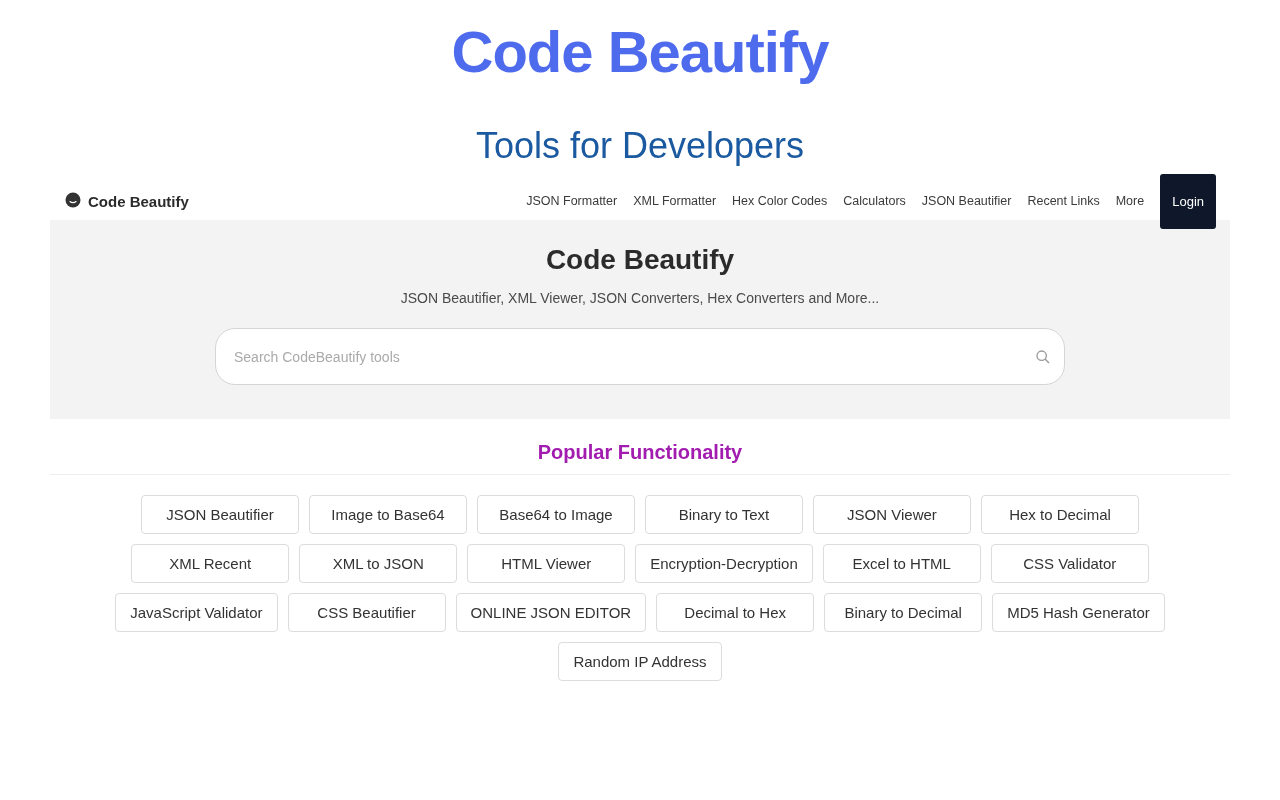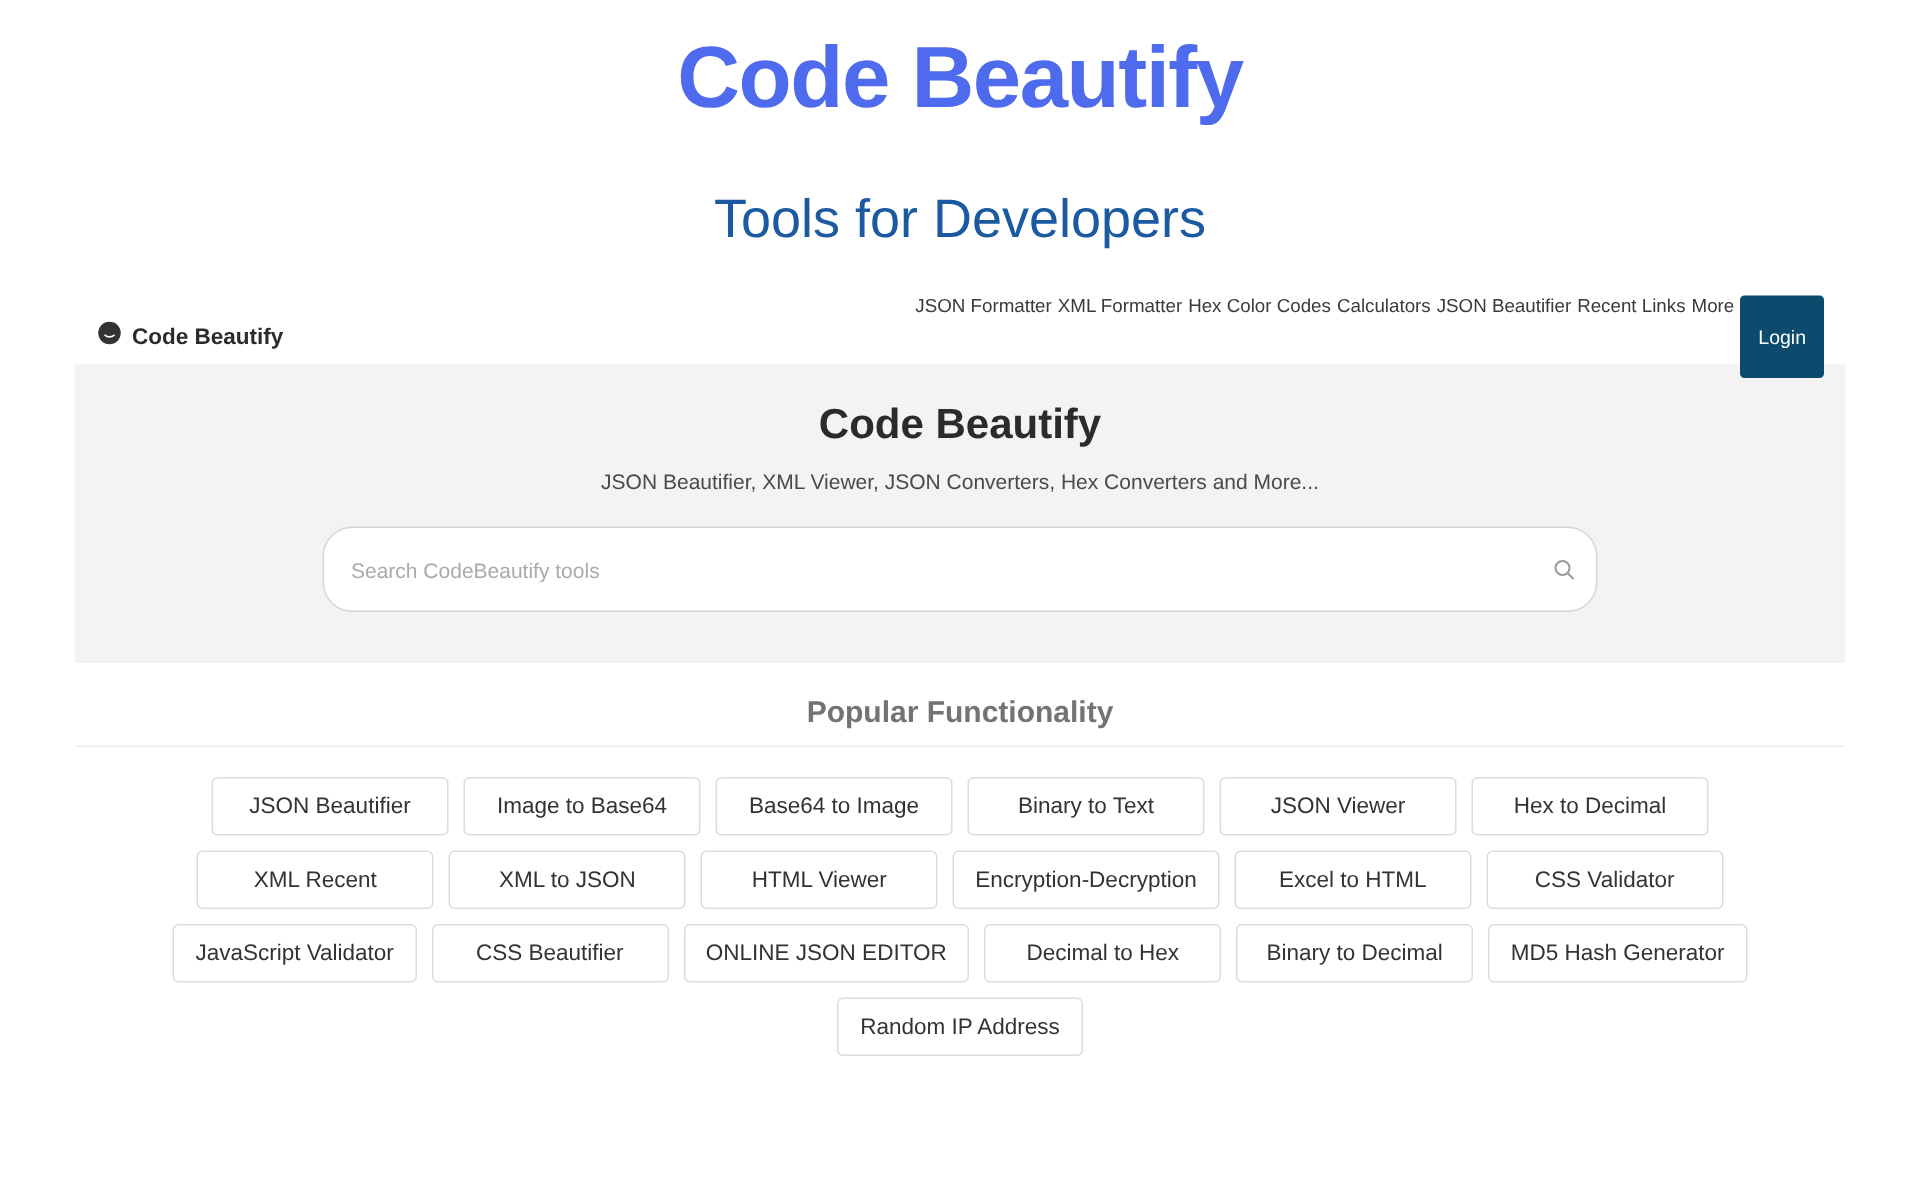--- a/index.html
+++ b/index.html
@@ -1,32 +1,32 @@
 <!DOCTYPE html>
 <html><head>
 <meta charset="utf-8">
 <style>
 *{margin:0;padding:0;box-sizing:border-box}
 body{font-family:"Segoe UI",Arial,sans-serif;background:#fff;color:#333;width:1280px;height:800px;overflow:hidden}
 .hero-title{font-size:58px;font-weight:700;color:#4F6BED;text-align:center;margin-top:18px;letter-spacing:-1px}
-.hero-sub{font-size:36px;font-weight:500;color:#1B5AA0;text-align:center;margin-top:40px;margin-bottom:38px}
+.hero-sub{font-size:36px;font-weight:500;color:#1B5AA0;text-align:center;margin-top:40px;margin-bottom:15px}
 .navbar{display:flex;align-items:center;justify-content:space-between;height:38px;padding:0 14px 0 14px;margin:0 50px;background:#fff}
 .brand{display:flex;align-items:center;gap:6px;font-weight:600;font-size:15px;color:#2b2b2b}
 .brand svg{width:18px;height:18px}
-.nav-right{display:flex;align-items:flex-start;gap:4px}
+.nav-right{display:flex;align-items:center;gap:16px}
 .nav-link{font-size:12.5px;color:#3a3a3a;cursor:pointer}
-.login-btn{background:#0c4a6e;color:#fff;border:none;border-radius:3px;padding:20px 12px;font-size:13px;cursor:pointer}
+.login-btn{background:#0f172a;color:#fff;border:none;border-radius:3px;padding:20px 12px;font-size:13px;cursor:pointer}
 .hero-box{margin:0 50px;background:#f3f3f3;padding:24px 0 34px;text-align:center}
 .hero-box h1{font-size:28px;font-weight:600;color:#2b2b2b;margin-bottom:14px}
 .hero-desc{font-size:14px;color:#4a4a4a;margin-bottom:22px}
 .search-wrap{position:relative;width:850px;margin:0 auto}
 .search-input{width:100%;height:57px;border:1px solid #d5d5d5;border-radius:20px;padding:0 44px 0 18px;font-size:14px;color:#333;outline:none}
 .search-input::placeholder{color:#aaa}
 .search-icon{position:absolute;right:14px;top:50%;transform:translateY(-50%);width:16px;height:16px;color:#999}
-.section-title{font-size:20px;font-weight:600;color:#737373;text-align:center;margin:22px 50px 6px;padding-bottom:10px;border-bottom:1px solid #eee}
+.section-title{font-size:20px;font-weight:600;color:#a21caf;text-align:center;margin:22px 50px 6px;padding-bottom:10px;border-bottom:1px solid #eee}
 .cards{display:flex;flex-wrap:wrap;justify-content:center;gap:10px;margin:20px 80px 0}
 .card{border:1px solid #dcdcdc;border-radius:4px;padding:10px 14px;font-size:15px;color:#333;cursor:pointer;min-width:158px;text-align:center}
 </style>
 </head>
 <body>
 
 <div class="hero-title">Code Beautify</div>
 <div class="hero-sub">Tools for Developers</div>
 
 <div class="navbar">

